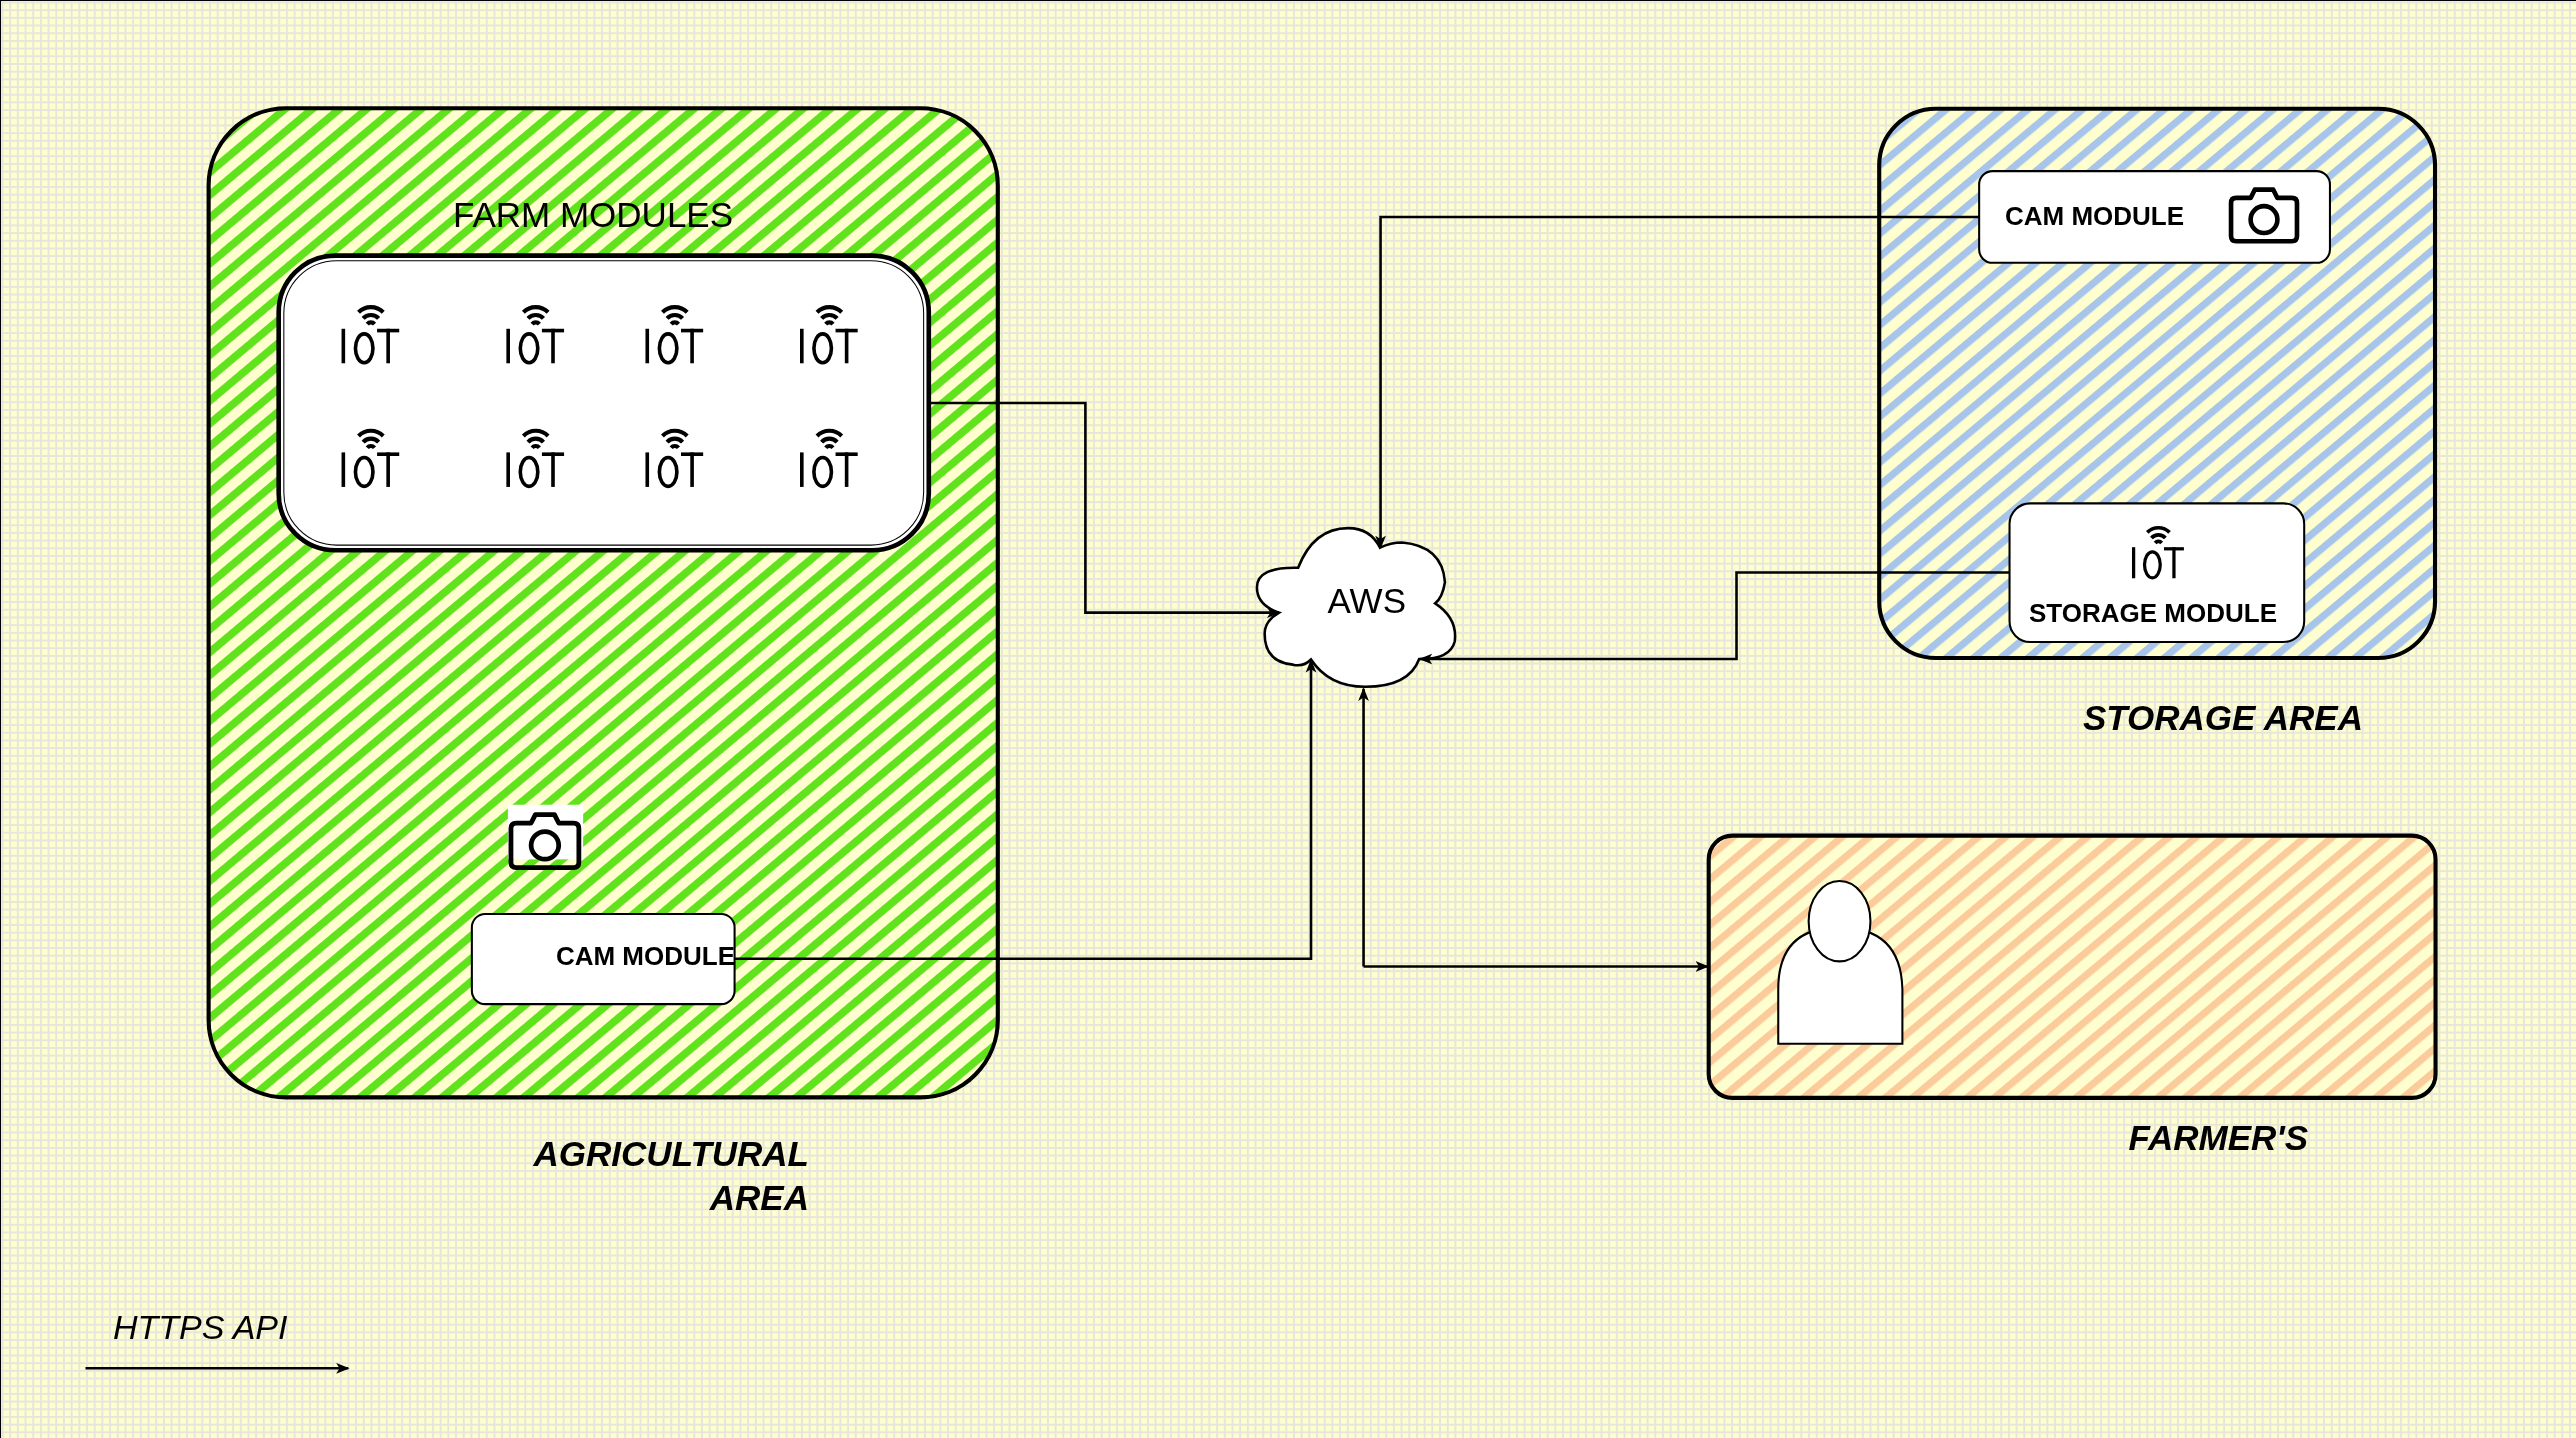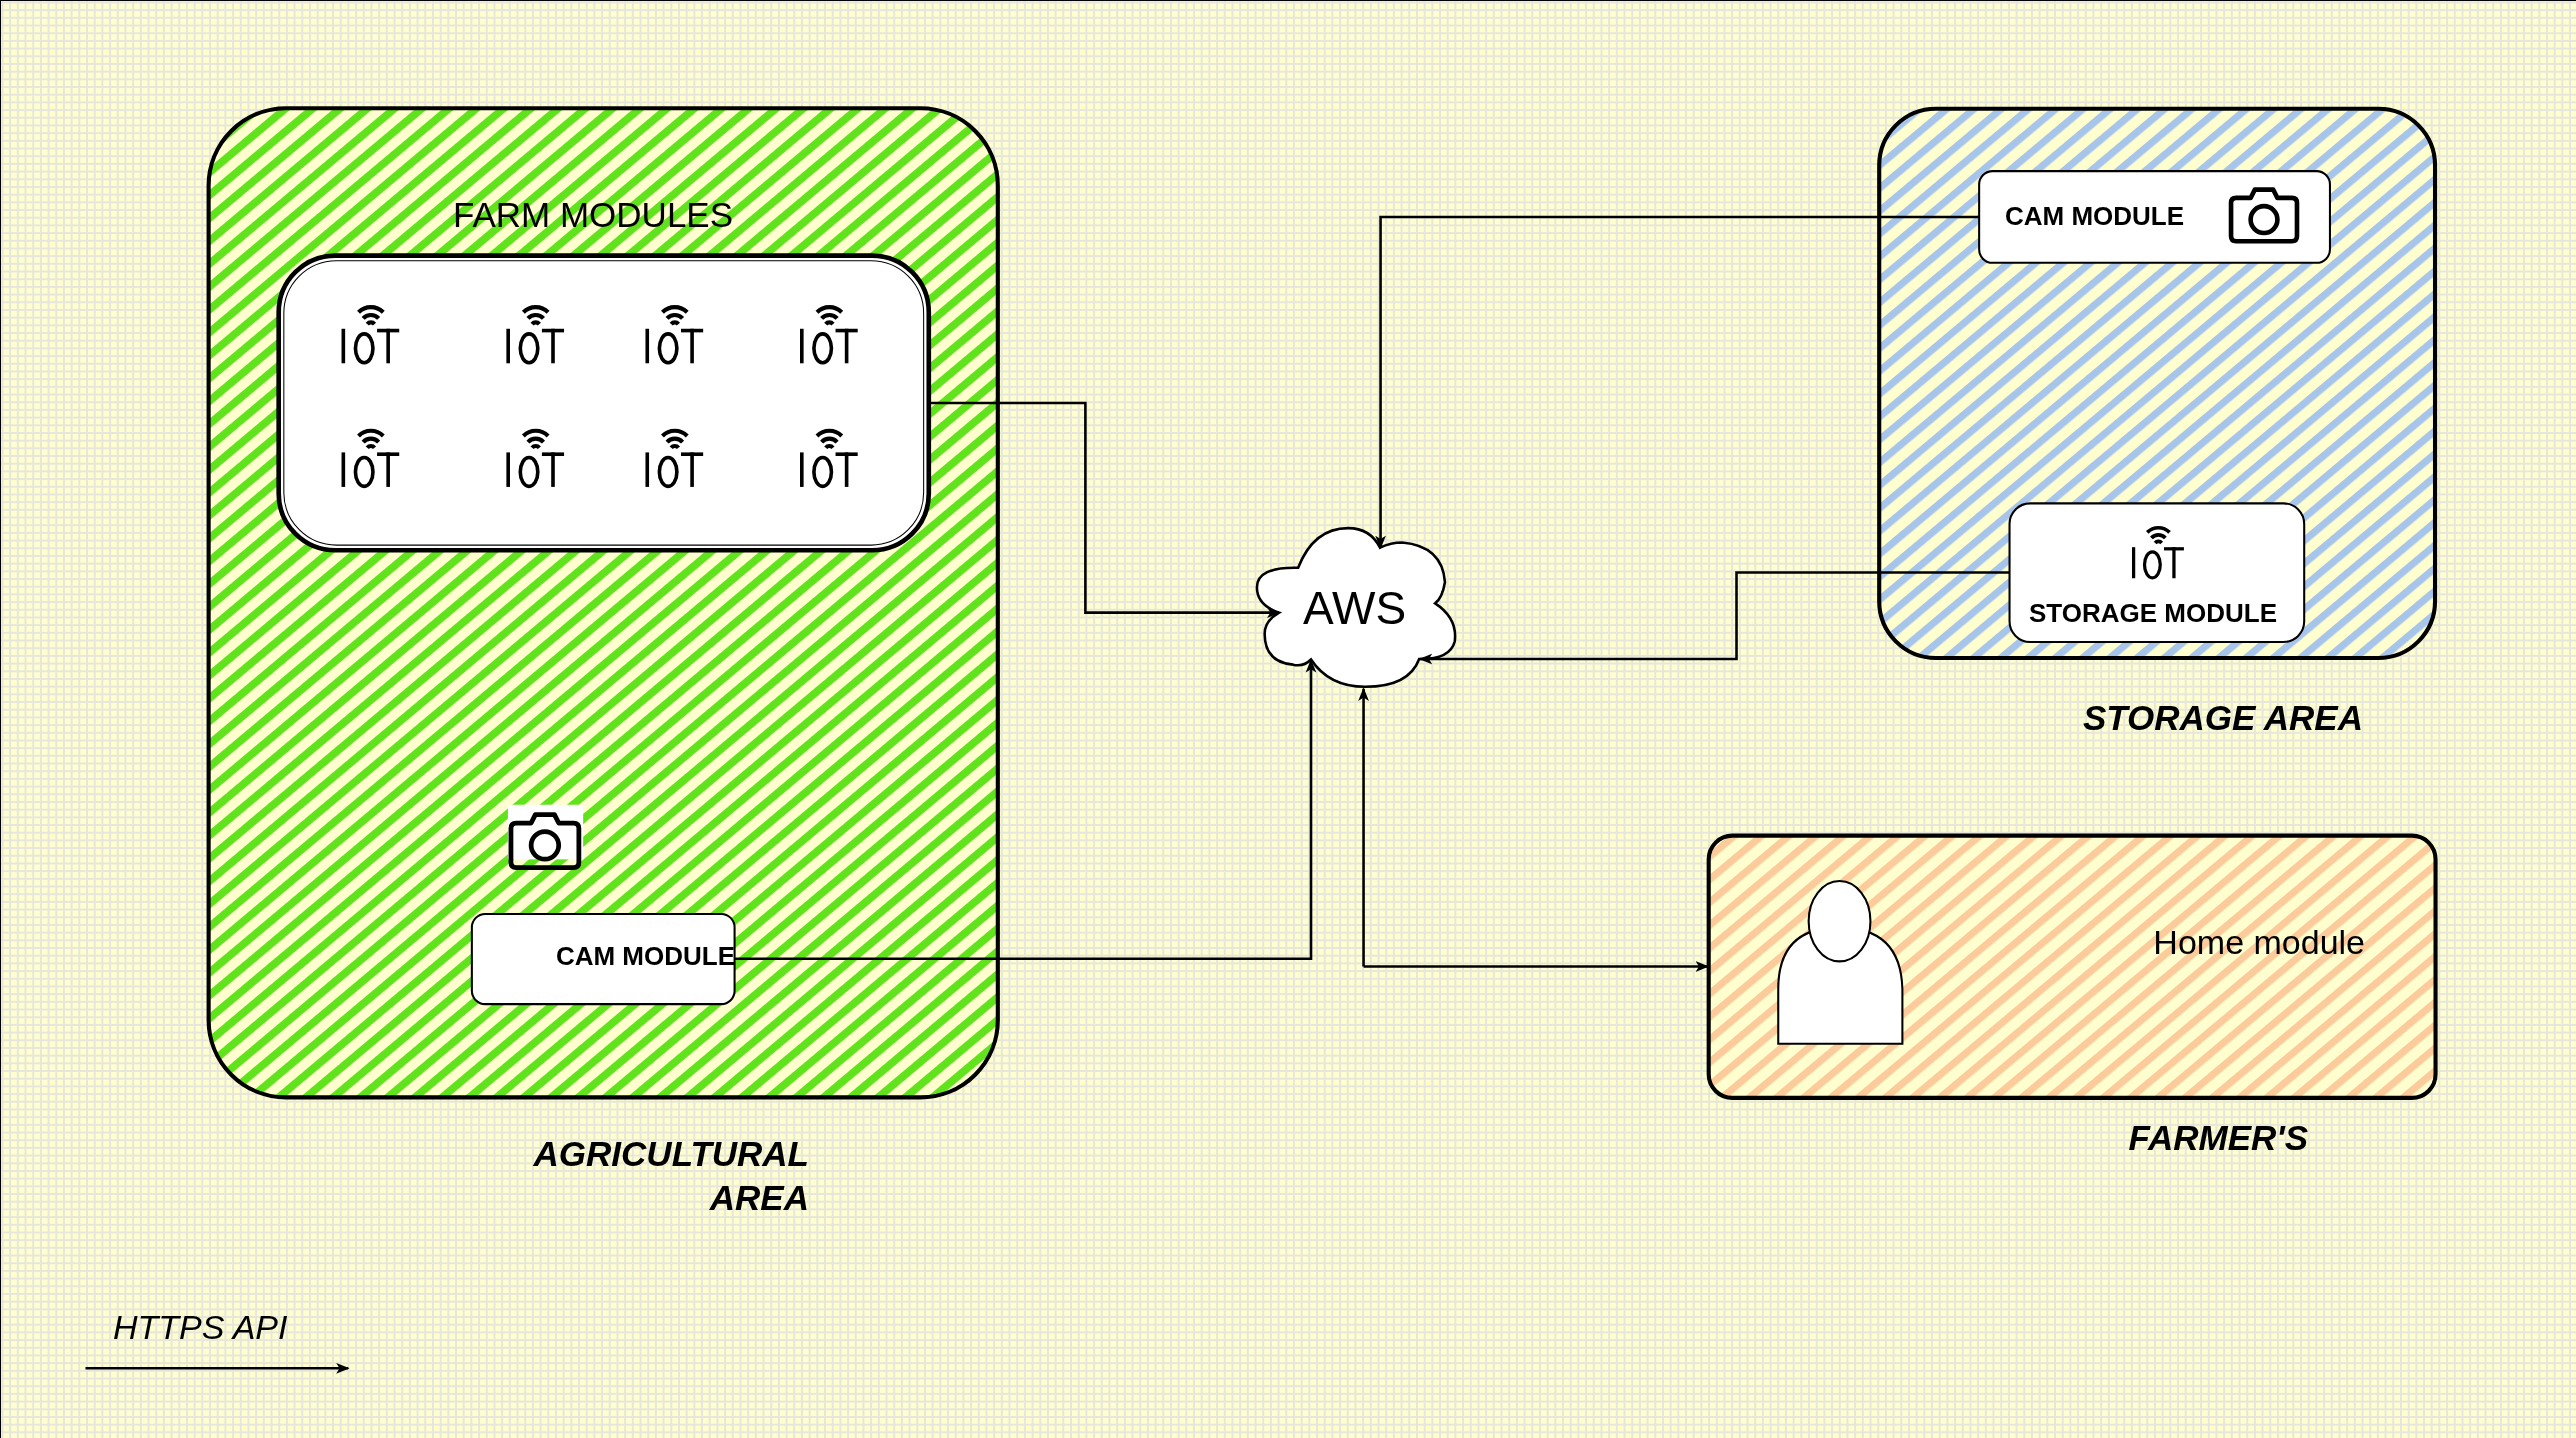--- a/index.html
+++ b/index.html
@@ -17,21 +17,21 @@
       position: absolute; left: 0; top: 0; width: 2706px; height: 1439px;
       box-sizing: border-box; border: 1.5px solid #000; pointer-events: none;
     }
     svg#diagram { position: absolute; left: 0; top: 0; }
     .lbl { position: absolute; color: #000; white-space: nowrap; text-align: right; }
     .area-title { font-weight: bold; font-style: italic; font-size: 35px; line-height: 44px; }
     .mod-label { font-weight: bold; font-size: 26px; }
     .plain { font-size: 35px; }
     .home-text { font-size: 34px; line-height: 44px; }
     .legend-text { font-style: italic; font-size: 34px; }
-    .aws-text { font-size: 46px; }
+    .aws-text { font-size: 35px; }
   </style>
 </head>
 <body>
 
 <svg id="diagram" width="2706" height="1439" viewBox="0 0 5253 2793" xmlns="http://www.w3.org/2000/svg">
   <defs>
     <pattern id="hatch-green" patternUnits="userSpaceOnUse" width="34" height="34" patternTransform="rotate(-40)">
       <rect width="34" height="34" fill="#fefece"></rect>
       <rect x="0" y="0" width="34" height="15" fill="#60e31d"></rect>
     </pattern>
@@ -128,21 +128,20 @@
 
 <div class="lbl aws-text" style="left:1303px; width:103px; top:581px;">AWS</div>
 
 <div class="lbl mod-label" style="left:2005px; top:201px;">CAM MODULE</div>
 
 <div class="lbl mod-label" style="left:2010px; width:267px; top:598px;">STORAGE MODULE</div>
 
 <div class="lbl area-title" style="left:1951px; width:412px; top:696px;">STORAGE AREA</div>
 
 <div class="lbl home-text" style="left:1953px; width:412px; top:920px;">
-  <div>Home module</div>
 </div>
 
 <div class="lbl area-title" style="left:1896px; width:412px; top:1116px;">
   <div>FARMER'S</div>
 </div>
 
 <div class="lbl legend-text" style="left:113px; top:1308px;">HTTPS API</div>
 
 
 </body></html>

